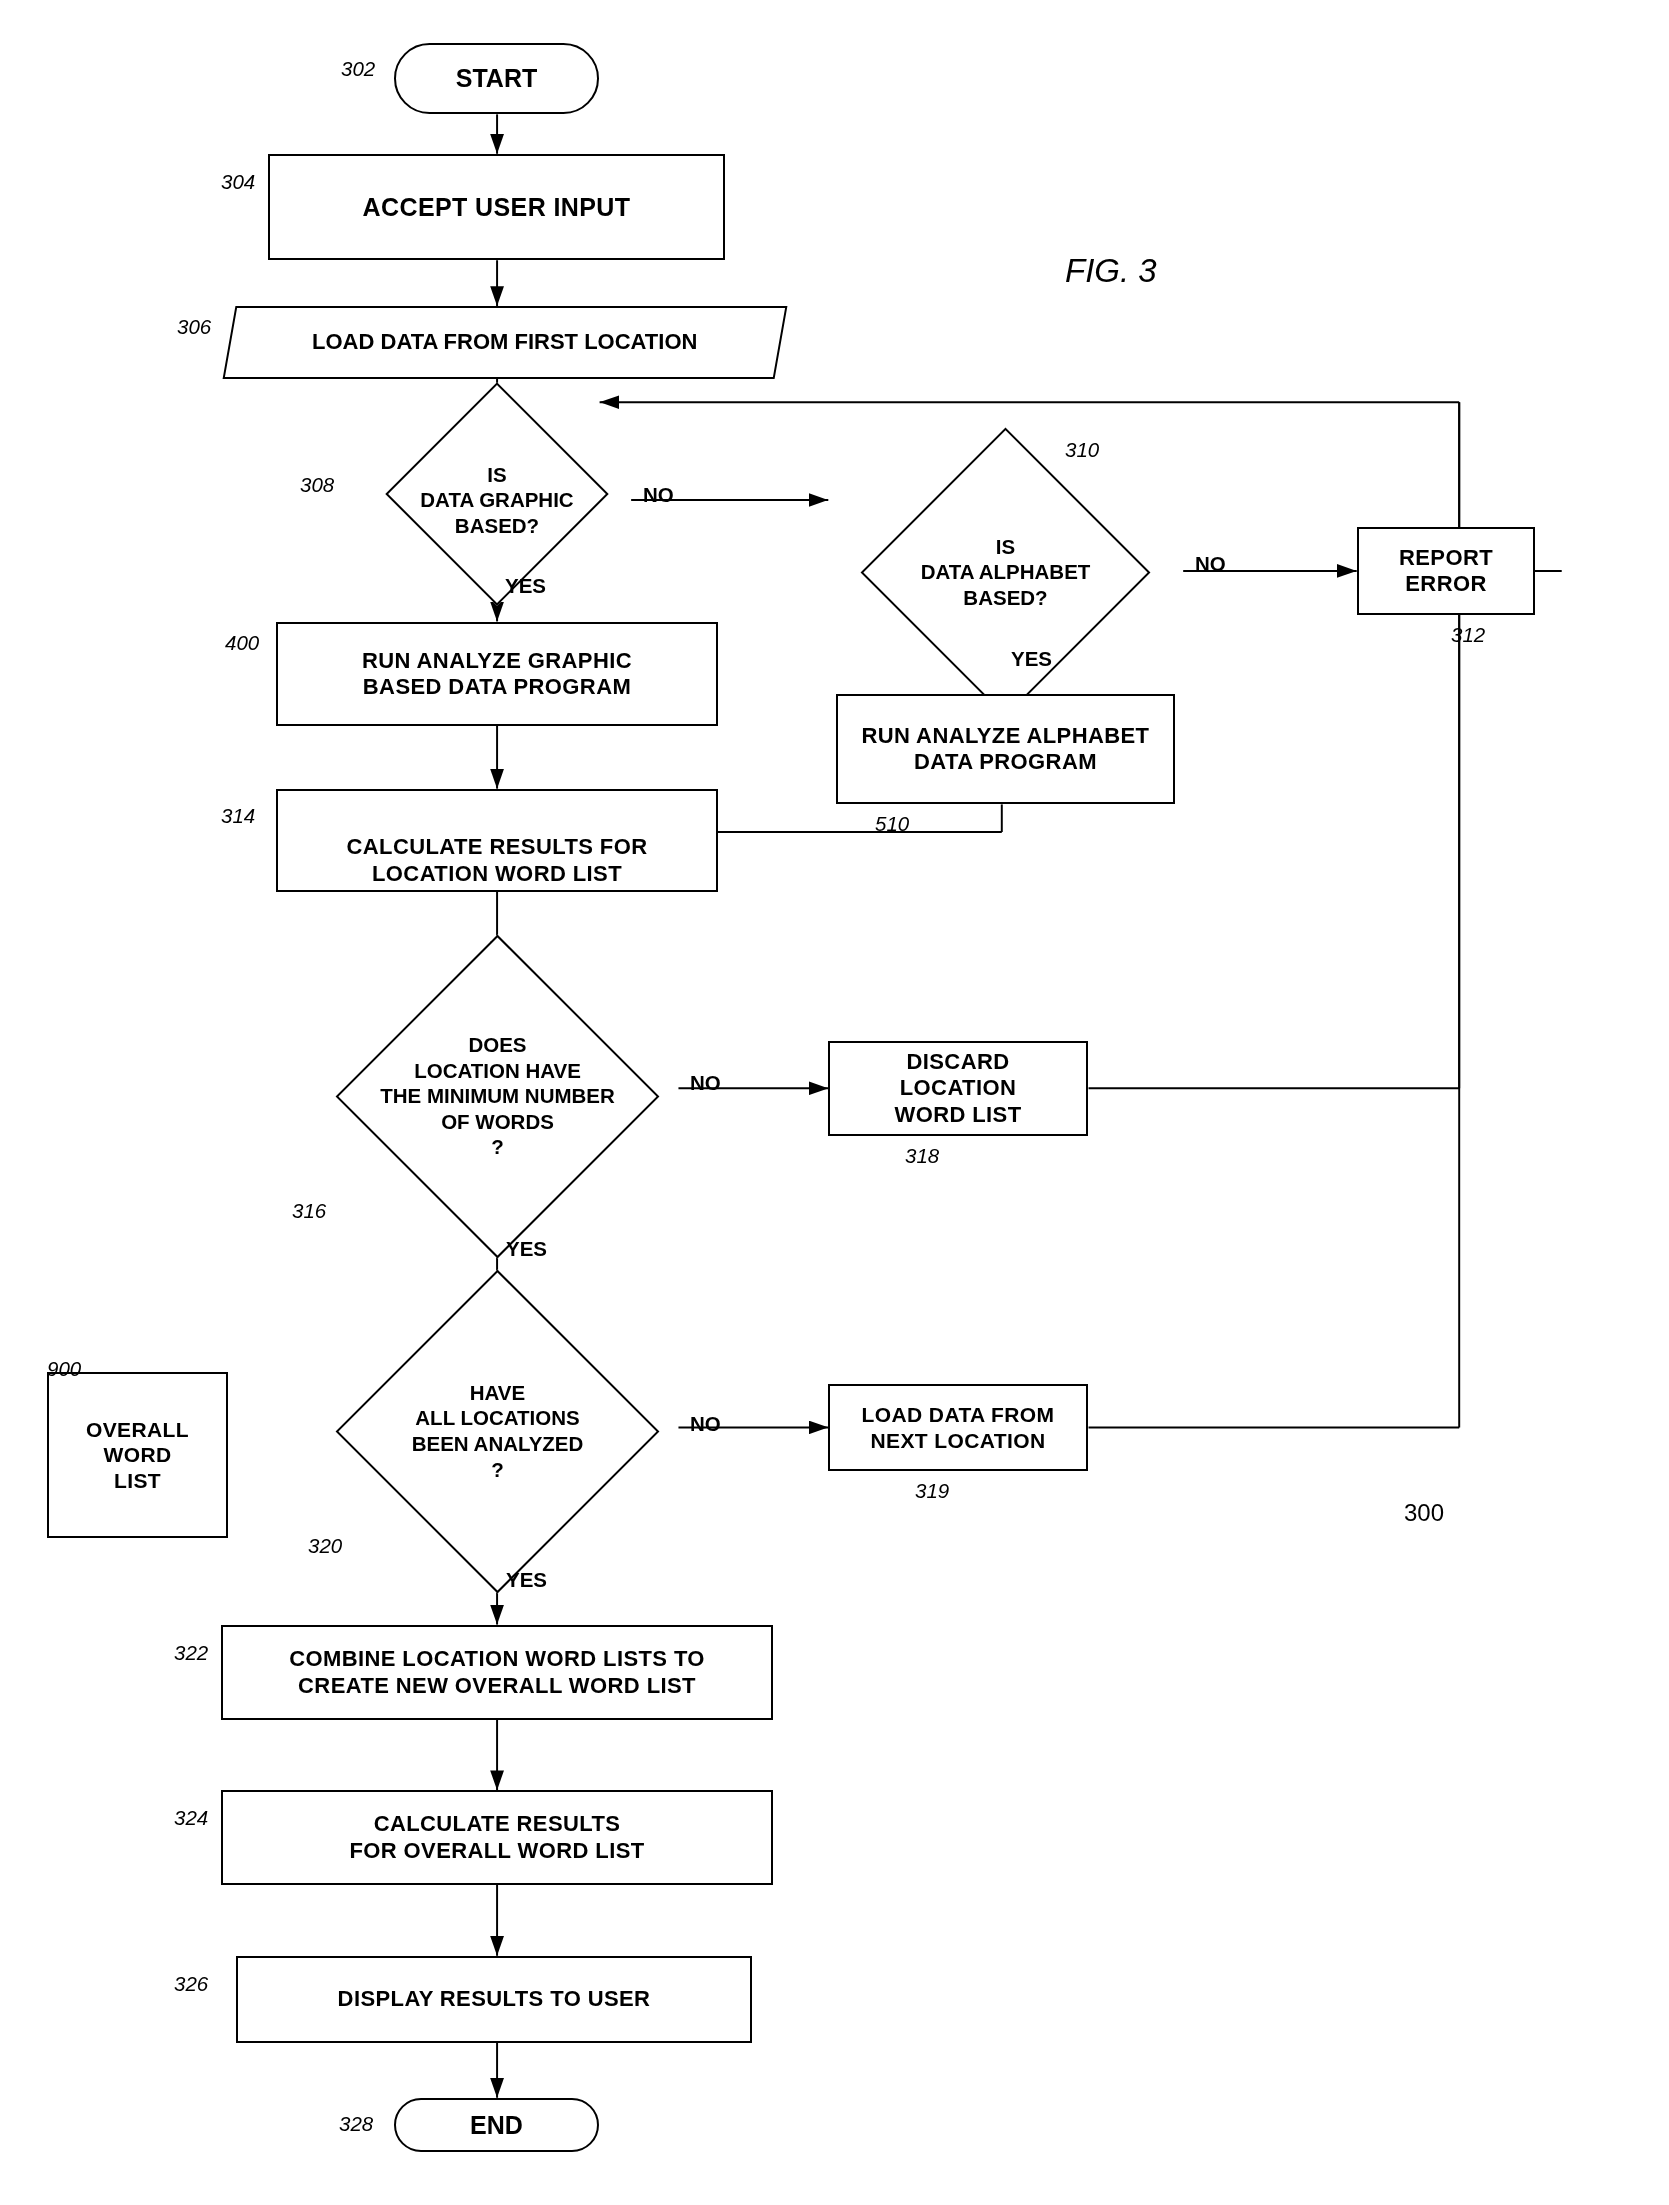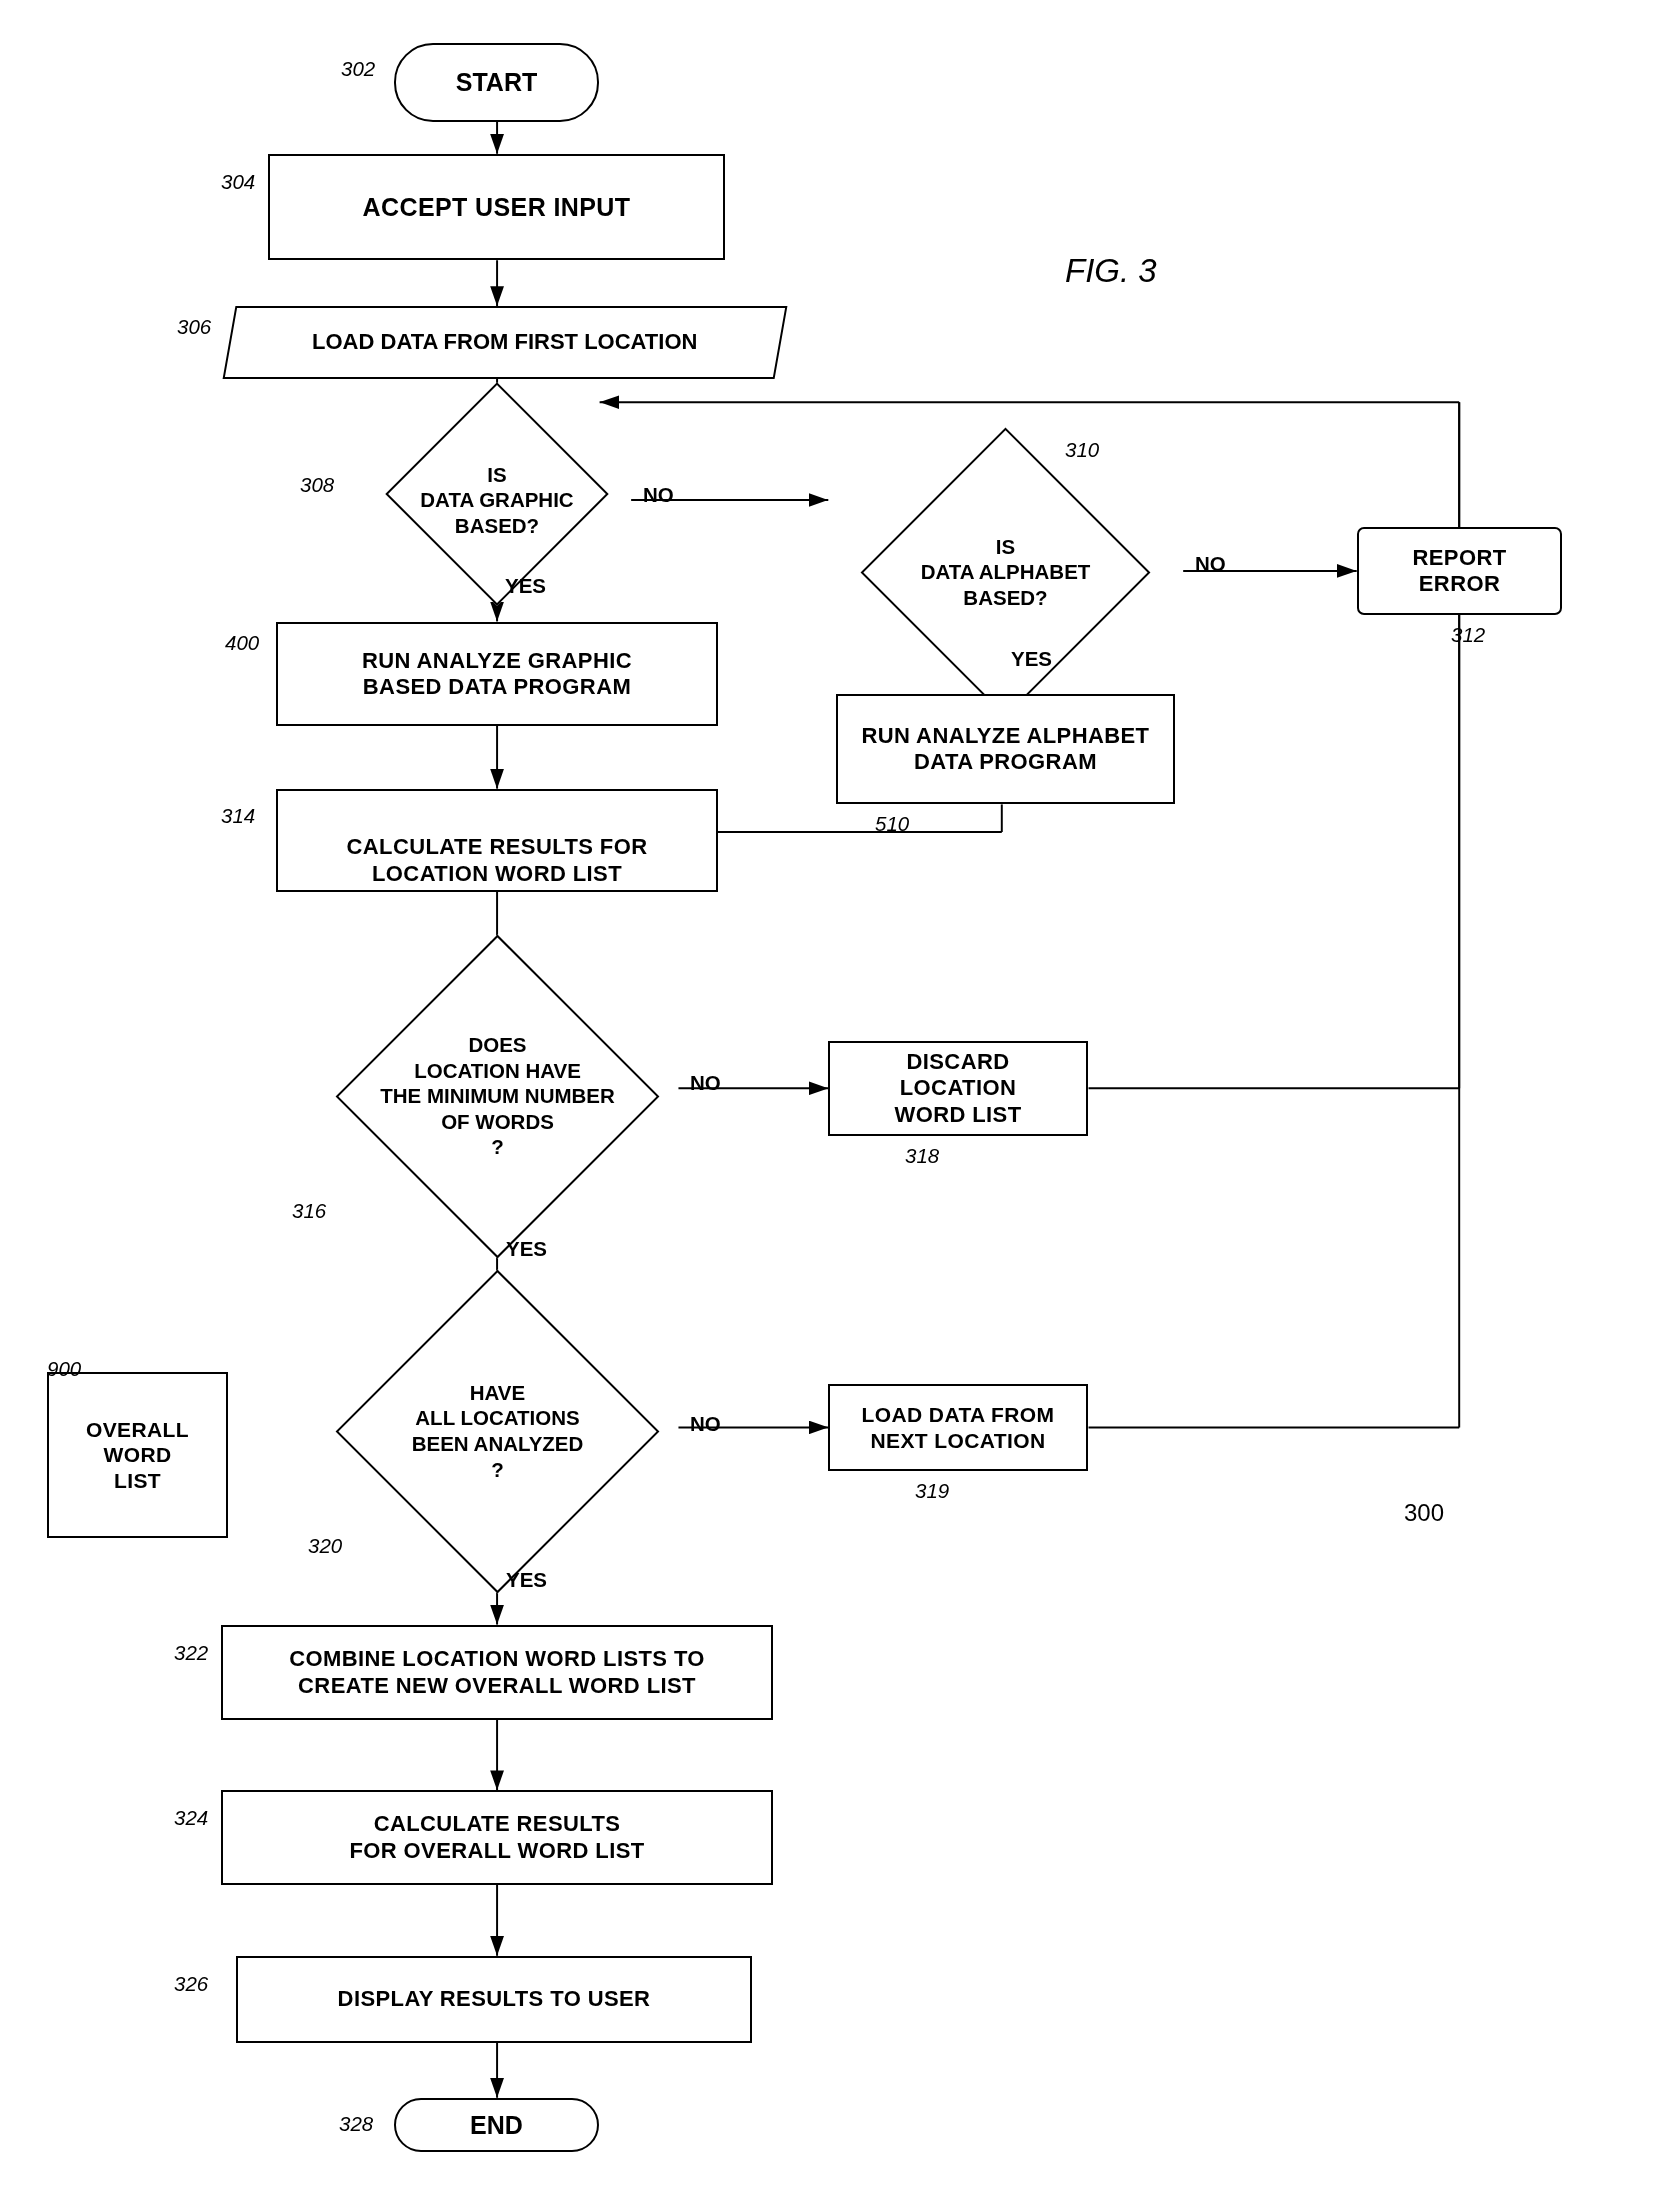--- a/index.html
+++ b/index.html
@@ -162,21 +162,21 @@
 
     <line x1="630" y1="2390" x2="630" y2="2480" stroke="#000" stroke-width="2.5" marker-end="url(#arrowhead)"></line>
 
     <line x1="630" y1="2590" x2="630" y2="2660" stroke="#000" stroke-width="2.5" marker-end="url(#arrowhead)"></line>
   </svg>
 
   <div class="fig-label" style="left:1065px; top:252px;">FIG. 3</div>
 
   <div class="label" style="left:1404px; top:1499px; font-size:24px; font-style:normal;">300</div>
 
-  <div class="shape rounded-rect" style="left:394px; top:43px; width:205px; height:79px; font-size:25px;">
+  <div class="shape rounded-rect" style="left:394px; top:43px; width:205px; height:71px; font-size:25px;">
     <span>START</span>
   </div>
   <div class="label" style="left:341px; top:57px;">302</div>
 
   <div class="shape rect" style="left:268px; top:154px; width:457px; height:106px; font-size:25px;">
     <span>ACCEPT USER INPUT</span>
   </div>
   <div class="label" style="left:221px; top:170px;">304</div>
 
   <div class="parallelogram-wrap" style="left:229px; top:306px;">
@@ -219,21 +219,21 @@
 BASED DATA PROGRAM</span>
   </div>
   <div class="label" style="left:225px; top:631px;">400</div>
 
   <div class="shape rect" style="left:836px; top:694px; width:339px; height:110px; font-size:22px;">
     <span style="white-space:pre-line;">RUN ANALYZE ALPHABET
 DATA PROGRAM</span>
   </div>
   <div class="label" style="left:875px; top:812px;">510</div>
 
-  <div class="shape rect" style="left:1357px; top:527px; width:205px; height:88px; font-size:22px;border-radius:7px;">
+  <div class="shape rect" style="left:1357px; top:527px; width:178px; height:88px; font-size:22px;">
     <span style="white-space:pre-line;">REPORT
 ERROR</span>
   </div>
   <div class="label" style="left:1451px; top:623px;">312</div>
 
   <div class="shape rect" style="left:276px; top:789px; width:442px; height:103px; font-size:22px;">
     <span style="white-space:pre-line;margin-top:40px;">CALCULATE RESULTS FOR
 LOCATION WORD LIST</span>
   </div>
   <div class="label" style="left:221px; top:804px;">314</div>

